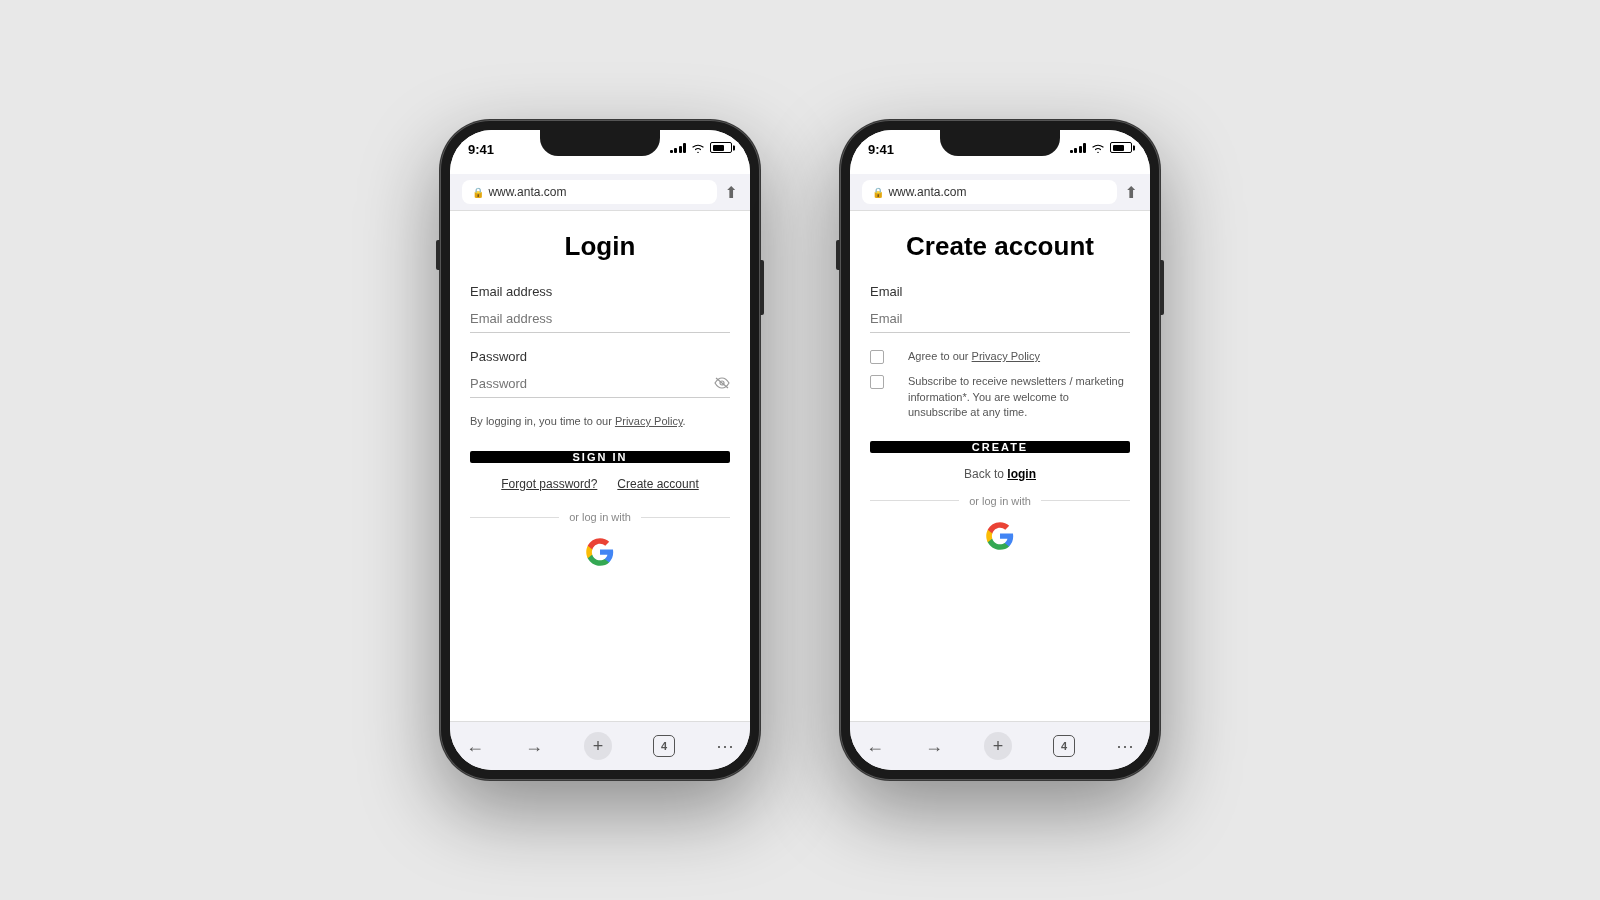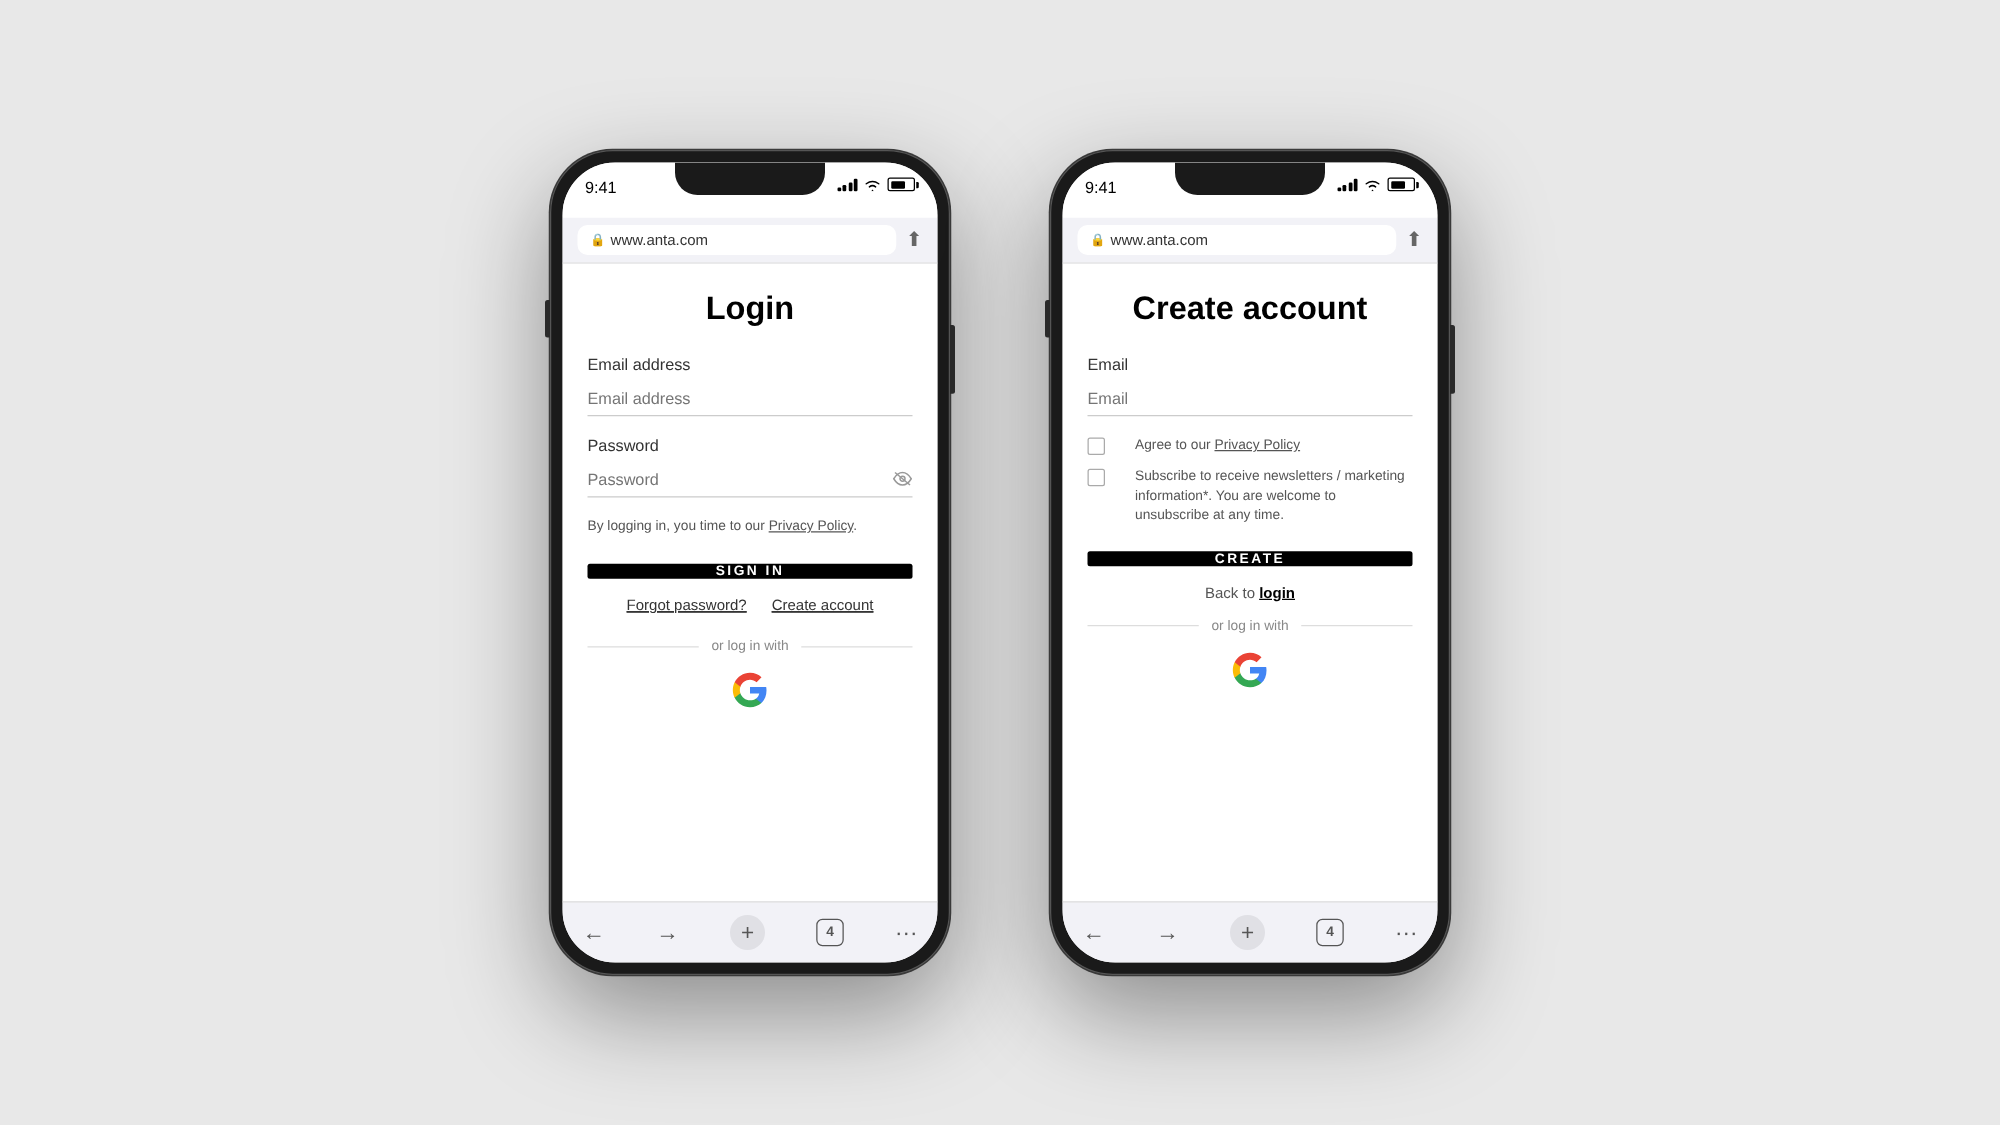--- a/index.html
+++ b/index.html
@@ -59,21 +59,21 @@
       transform: translateX(-50%);
       width: 120px;
       height: 26px;
       background: #1a1a1a;
       border-bottom-left-radius: 18px;
       border-bottom-right-radius: 18px;
     }
 
     .status-left {
       font-size: 13px;
-      font-weight: 400;
+      font-weight: 700;
       color: #000;
       z-index: 1;
     }
 
     .status-right {
       margin-left: auto;
       display: flex;
       align-items: center;
       gap: 5px;
       z-index: 1;
@@ -243,21 +243,20 @@
       cursor: pointer;
       border-radius: 2px;
       margin-bottom: 14px;
     }
 
     .links-row {
       display: flex;
       justify-content: center;
       gap: 20px;
       margin-bottom: 20px;
-      text-decoration: underline;
     }
 
     .link {
       font-size: 12px;
       color: #333;
       text-decoration: underline;
       cursor: pointer;
     }
 
     .divider-row {

